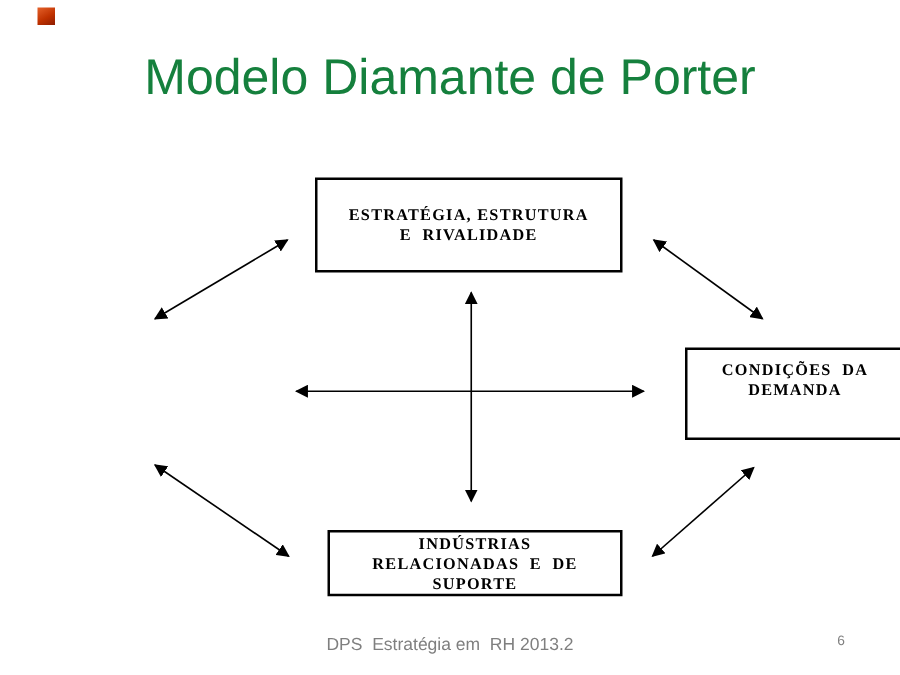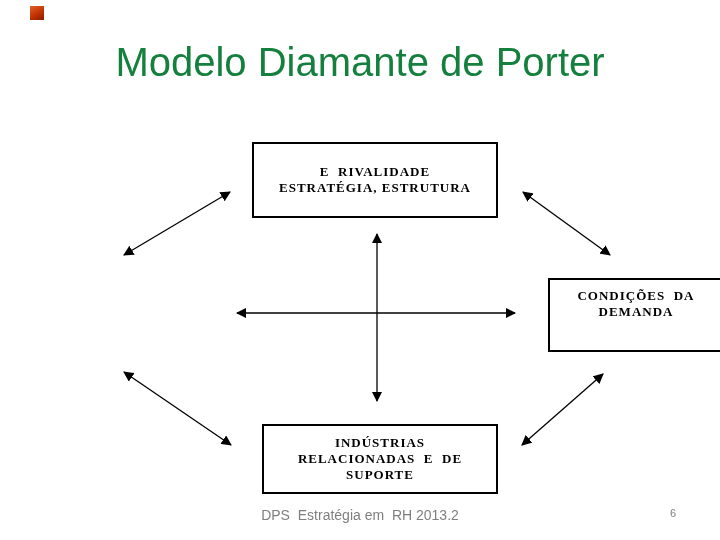--- a/index.html
+++ b/index.html
@@ -21,21 +21,21 @@
   .node {
     position:absolute; box-sizing:border-box; background:#ffffff;
     border:2px solid #000000; display:flex; flex-direction:column;
     align-items:center; justify-content:center; text-align:center;
     font-family:"Liberation Serif", serif; font-weight:700; font-size:13px;
     line-height:16px; letter-spacing:1px; color:#000000; white-space:pre;
   }
   .node-top    { left:252px; top:142px; width:246px; height:76px; }
   .node-left   { left:47px;  top:277px; width:161px; height:75px; padding-bottom:8px; }
   .node-right  { left:548px; top:278px; width:176px; height:74px; padding-bottom:23px; }
-  .node-bottom { left:262px; top:424px; width:236px; height:70px;text-align:center; }
+  .node-bottom { left:262px; top:424px; width:236px; height:53px;text-align:center; }
   .footer-text {
     position:absolute; left:0; right:0; top:507px; text-align:center;
     font-size:14px; color:#7f7f7f; white-space:pre;
   }
   .page-number {
     position:absolute; top:507px; right:44px; font-size:11px; color:#7f7f7f;
   }
 </style>
 </head>
 <body>
@@ -54,22 +54,22 @@
     </defs>
     <line x1="377" y1="234" x2="377" y2="401" marker-start="url(#ah)" marker-end="url(#ah)"></line>
     <line x1="237" y1="313" x2="515" y2="313" marker-start="url(#ah)" marker-end="url(#ah)"></line>
     <line x1="124" y1="255" x2="230" y2="192" marker-start="url(#ah)" marker-end="url(#ah)"></line>
     <line x1="523" y1="192" x2="610" y2="255" marker-start="url(#ah)" marker-end="url(#ah)"></line>
     <line x1="124" y1="372" x2="231" y2="445" marker-start="url(#ah)" marker-end="url(#ah)"></line>
     <line x1="522" y1="445" x2="603" y2="374" marker-start="url(#ah)" marker-end="url(#ah)"></line>
   </svg>
 
   <div class="node node-top">
+    <span>ESTRATÉGIA, ESTRUTURA</span>
     <span>E  RIVALIDADE</span>
-    <span>ESTRATÉGIA, ESTRUTURA</span>
   </div>
 
 
   <div class="node node-right">
     <span>CONDIÇÕES  DA</span>
     <span>DEMANDA</span>
   </div>
 
   <div class="node node-bottom">
     <span>INDÚSTRIAS</span>

